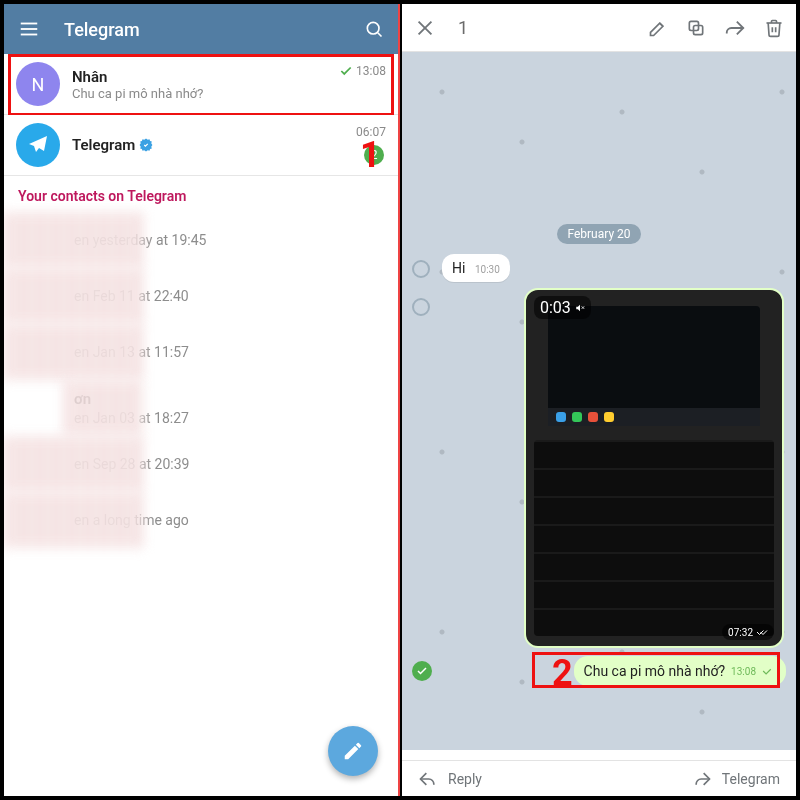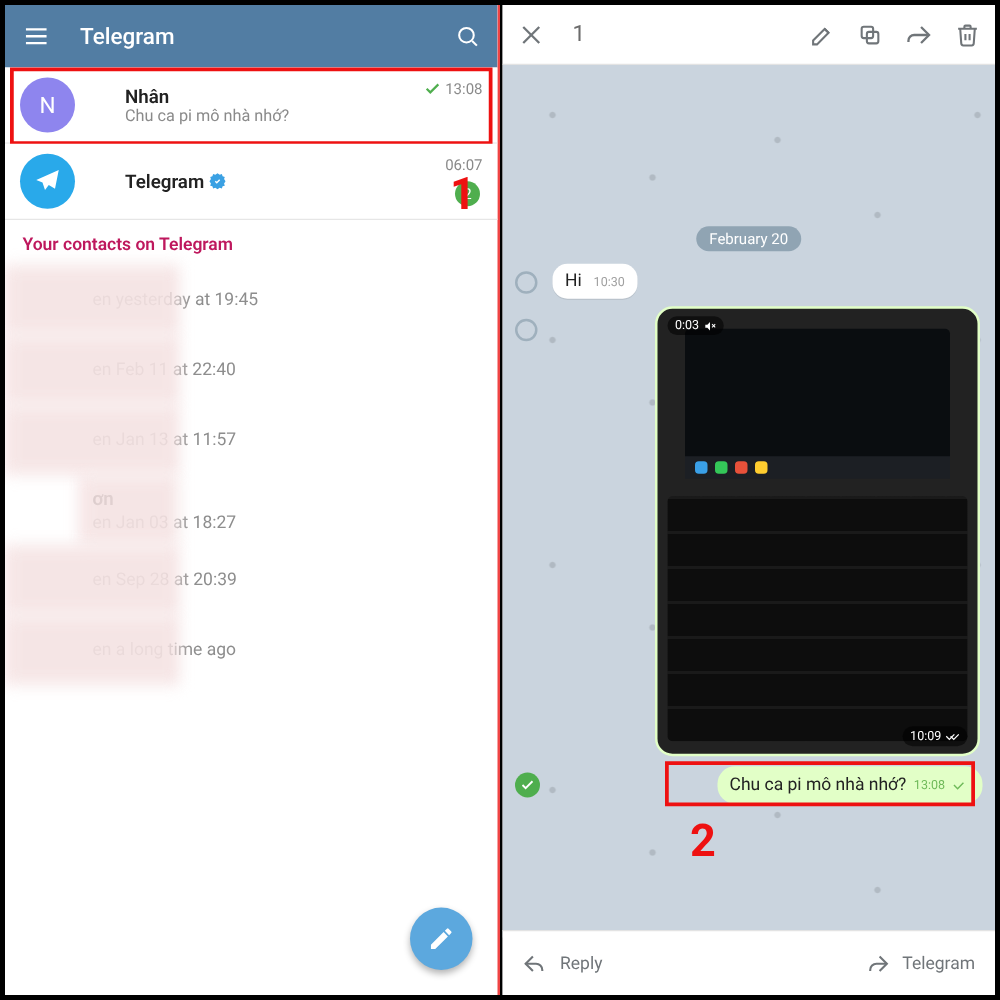--- a/index.html
+++ b/index.html
@@ -11,21 +11,21 @@
 
   
   .tg-header { background:#527da3; color:#fff; height:50px; display:flex; align-items:center; padding:0 14px; }
   .tg-header .menu-icon, .tg-header .search-icon { color:#fff; display:flex; align-items:center; cursor:pointer; }
   .tg-header .title { font-size:18px; font-weight:500; margin-left:24px; flex:1; }
   .chat-list {}
   .chat-row { display:flex; align-items:center; padding:8px 12px; border-bottom:1px solid #e6e6e6; position:relative; background:#fff; }
   .avatar { width:44px; height:44px; border-radius:50%; display:flex; align-items:center; justify-content:center; color:#fff; font-size:18px; margin-right:12px; flex-shrink:0; }
   .av-purple { background:#8e85ee; }
   .av-tg { background:#29a9ea; }
-  .chat-mid { flex:1; overflow:hidden;margin-left:28px; }
+  .chat-mid { flex:1; overflow:hidden; }
   .chat-name { font-size:15px; font-weight:600; color:#222; display:flex; align-items:center; gap:4px; }
   .chat-preview { font-size:13px; color:#8a8a8a; white-space:nowrap; overflow:hidden; text-overflow:ellipsis; max-width:250px; }
   .chat-time { font-size:12px; color:#8a8a8a; position:absolute; right:12px; top:10px; display:flex; align-items:center; gap:3px; }
   .check-green { color:#4fae4e; }
   .badge-green { position:absolute; right:14px; bottom:10px; background:#4fae4e; color:#fff; border-radius:50%; width:20px; height:20px; font-size:12px; display:flex; align-items:center; justify-content:center; }
   .verified-icon { display:inline-flex; }
   .red-box-1 { border:3px solid #e11; position:absolute; left:4px; right:4px; top:0; height:62px; pointer-events:none; }
 
   .section-title { color:#be185d; font-size:14px; font-weight:600; padding:12px 14px 8px; }
   .contacts { padding:0 0 0 0; }
@@ -56,42 +56,42 @@
   .date-chip { background:#90a4b3; color:#fff; font-size:12px; padding:3px 10px; border-radius:12px; }
   .date-row { text-align:center; margin:10px 0; }
   .date-row span { display:inline-block; }
 
   .msg-in { position:relative; margin:6px 0 6px 40px; }
   .msg-in .bubble { background:#fff; border-radius:12px; padding:6px 10px; font-size:14px; color:#222; display:inline-block; box-shadow:0 1px 0 rgba(0,0,0,.08); }
   .msg-in .bubble .mtime { font-size:10px; color:#a0a0a0; margin-left:6px; }
   .sel-circle { position:absolute; left:-30px; top:6px; width:18px; height:18px; border:2px solid #9fb0bd; border-radius:50%; }
 
   .video-msg { position:relative; margin:6px 12px 6px auto; width:260px; height:360px; background:#222; border-radius:14px; border:2px solid #e2ffc7; overflow:hidden; }
-  .video-top { position:absolute; top:6px; left:8px; background:rgba(0,0,0,.55); color:#fff; font-size:10px; padding:2px 6px; border-radius:8px; display:flex; align-items:center; gap:4px;}
+  .video-top { position:absolute; top:6px; left:8px; background:rgba(0,0,0,.55); color:#fff; font-size:16px; padding:2px 6px; border-radius:8px; display:flex; align-items:center; gap:4px;}
   .video-time { position:absolute; right:8px; bottom:6px; background:rgba(0,0,0,.55); color:#fff; font-size:10px; padding:2px 6px; border-radius:8px; display:flex; align-items:center; gap:3px; }
   .laptop-screen { position:absolute; top:16px; left:22px; right:22px; height:110px; background:#0a0d10; border-radius:4px 4px 0 0; }
   .taskbar { position:absolute; top:118px; left:22px; right:22px; height:18px; background:#1c1f24; display:flex; align-items:center; gap:6px; padding-left:8px; }
   .tb-dot { width:10px; height:10px; border-radius:3px; }
   .keyboard { position:absolute; top:150px; left:8px; right:8px; bottom:10px;
     background:
       repeating-linear-gradient(0deg,#0d0d0d 0 26px,#1a1a1a 26px 28px),
       repeating-linear-gradient(90deg,#0d0d0d 0 26px,#1a1a1a 26px 28px);
     border-radius:4px; }
 
   .msg-out-row { position:relative; margin:8px 10px 8px 10px; display:flex; align-items:center; }
   .sel-check { width:20px; height:20px; border-radius:50%; background:#4fae4e; display:flex; align-items:center; justify-content:center; margin-right:auto; }
   .msg-out { background:#e2ffc7; border-radius:14px; padding:7px 10px; font-size:14px; color:#222; display:inline-flex; align-items:center; gap:6px; position:relative; }
   .msg-out .otime { font-size:10px; color:#6fba5a; }
   .red-box-2 { border:3px solid #e11; position:absolute; right:6px; top:-4px; width:248px; height:36px; pointer-events:none; }
   .step2 { position:absolute; font-size:36px; font-weight:700; color:#e11; }
 
-  .bottom-bar { position:absolute; bottom:0; left:0; right:0; height:52px; background:#fff; border-top:1px solid #e3e3e3; display:flex; align-items:center; padding:0 16px; gap:10px; color:#707579; font-size:14px; }
+  .bottom-bar { position:absolute; bottom:0; left:0; right:0; height:36px; background:#fff; border-top:1px solid #e3e3e3; display:flex; align-items:center; padding:0 16px; gap:10px; color:#707579; font-size:14px; }
   .spacer { flex:1; }
 
-  .chat-content { position:absolute; inset:0; padding-top:8px; }
+  .chat-content { position:absolute; inset:0; padding-top:8px;margin-top:43px; }
 
   svg { display:block; }
 </style>
 </head>
 <body>
 
 <div class="wrap">
 
   <div class="left">
     <div class="tg-header">
@@ -260,21 +260,21 @@
               <span>0:03</span>
               <span>
                 <svg width="10" height="10" viewBox="0 0 24 24" fill="#fff">
                     <path d="M3 9v6h4l5 5V4L7 9H3z"></path>
                     <line x1="16" y1="8" x2="22" y2="14" stroke="#fff" stroke-width="2"></line>
                     <line x1="22" y1="8" x2="16" y2="14" stroke="#fff" stroke-width="2"></line>
                   </svg>
               </span>
             </div>
             <div class="video-time">
-              <span>10:09</span>
+              <span>07:32</span>
               <svg width="12" height="12" viewBox="0 0 24 24" fill="none" stroke="#fff" stroke-width="2">
                   <polyline points="2 12 7 17 15 9"></polyline>
                   <polyline points="9 12 14 17 22 9"></polyline>
                 </svg>
             </div>
           </div>
         </div>
 
         <div class="step2" style="left:150px; bottom:56px;">2</div>
 

